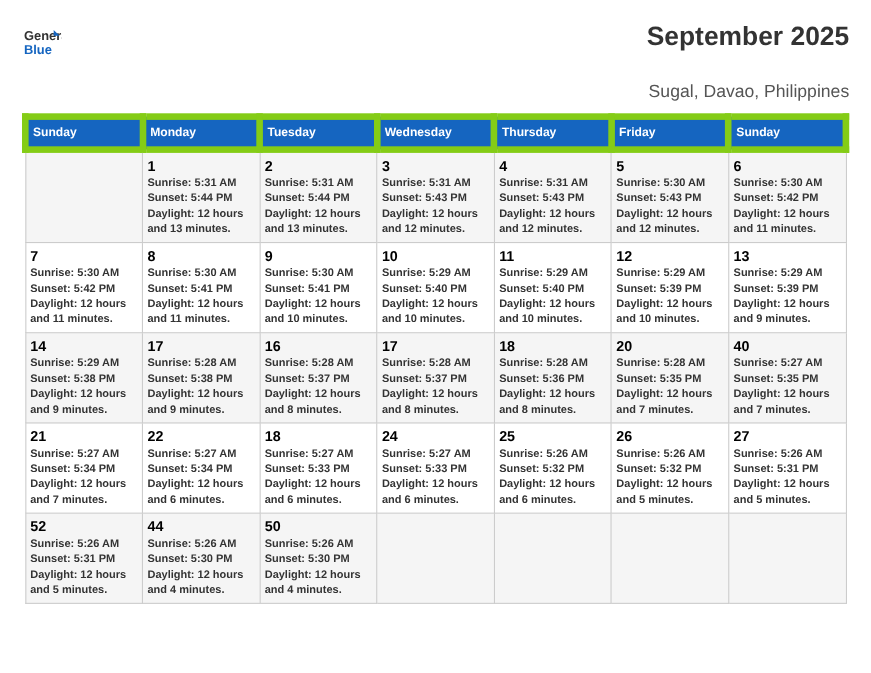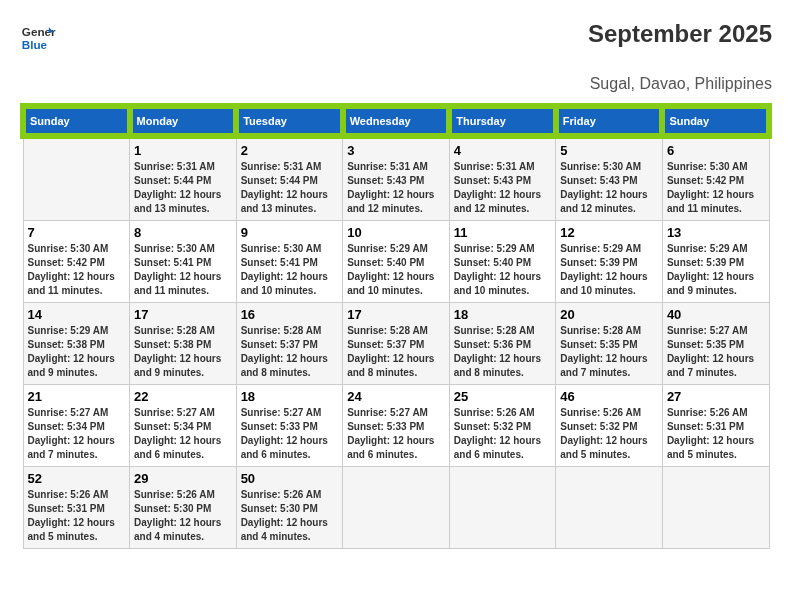--- a/index.html
+++ b/index.html
@@ -211,35 +211,35 @@
         </td>
         <td>
           <span class="day-num">24</span>
           <div class="day-info">Sunrise: 5:27 AM<br>Sunset: 5:33 PM<br>Daylight: 12 hours<br>and 6 minutes.</div>
         </td>
         <td>
           <span class="day-num">25</span>
           <div class="day-info">Sunrise: 5:26 AM<br>Sunset: 5:32 PM<br>Daylight: 12 hours<br>and 6 minutes.</div>
         </td>
         <td>
-          <span class="day-num">46</span>
+          <span class="day-num">26</span>
           <div class="day-info">Sunrise: 5:26 AM<br>Sunset: 5:32 PM<br>Daylight: 12 hours<br>and 5 minutes.</div>
         </td>
         <td>
           <span class="day-num">27</span>
           <div class="day-info">Sunrise: 5:26 AM<br>Sunset: 5:31 PM<br>Daylight: 12 hours<br>and 5 minutes.</div>
         </td>
       </tr>
       <tr>
         <td>
           <span class="day-num">52</span>
           <div class="day-info">Sunrise: 5:26 AM<br>Sunset: 5:31 PM<br>Daylight: 12 hours<br>and 5 minutes.</div>
         </td>
         <td>
-          <span class="day-num">29</span>
+          <span class="day-num">44</span>
           <div class="day-info">Sunrise: 5:26 AM<br>Sunset: 5:30 PM<br>Daylight: 12 hours<br>and 4 minutes.</div>
         </td>
         <td>
           <span class="day-num">50</span>
           <div class="day-info">Sunrise: 5:26 AM<br>Sunset: 5:30 PM<br>Daylight: 12 hours<br>and 4 minutes.</div>
         </td>
         <td></td>
         <td></td>
         <td></td>
         <td></td>

